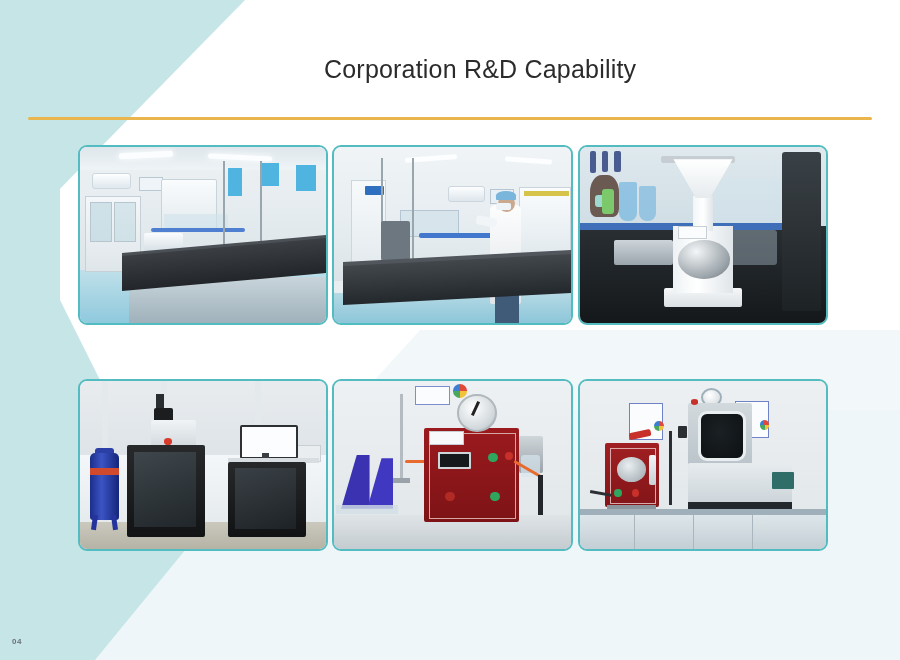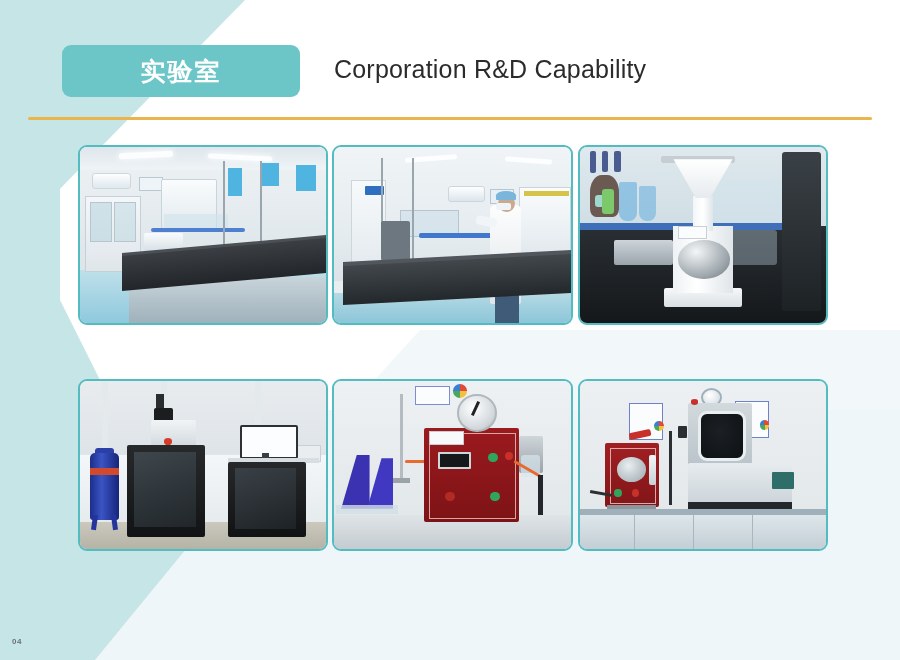--- a/index.html
+++ b/index.html
@@ -50,21 +50,21 @@
   }
   .badge-label {
     color: #ffffff;
     font-size: 25px;
     font-weight: bold;
     letter-spacing: 2px;
     font-family: "DejaVu Sans", "Liberation Sans", sans-serif;
   }
   .page-title {
     position: absolute;
-    left: 334px;
+    left: 324px;
     top: 55px;
     font-size: 25px;
     color: #2b2b2b;
     font-weight: normal;
     letter-spacing: 0.2px;
     white-space: nowrap;
   }
   .gold-rule {
     position: absolute;
     left: 28px;
@@ -280,23 +280,20 @@
 
   <svg class="bg-shape" viewBox="0 0 900 660" preserveAspectRatio="none">
     <polygon points="0,0 245,0 0,250" fill="#c6e5e6"></polygon>
     <polygon points="0,230 60,175 60,660 0,660" fill="#c6e5e6"></polygon>
     <polygon points="0,180 240,660 0,660" fill="#c6e5e6"></polygon>
     <polygon points="120,660 420,330 900,330 900,660" fill="#f2f8fa"></polygon>
     <polygon points="95,660 300,410 900,410 900,660" fill="#eef6f9"></polygon>
   </svg>
 
   <div class="header">
-    <div class="badge">
-      <span class="badge-label">实验室</span>
-    </div>
     <div class="page-title">Corporation R&amp;D Capability</div>
     <div class="gold-rule"></div>
   </div>
 
   <div class="grid">
 
     <div class="photo r1 c1">
       <div class="inner">
         <div class="sv p1-wall"></div>
           <div class="sv p1-ceil"></div>

